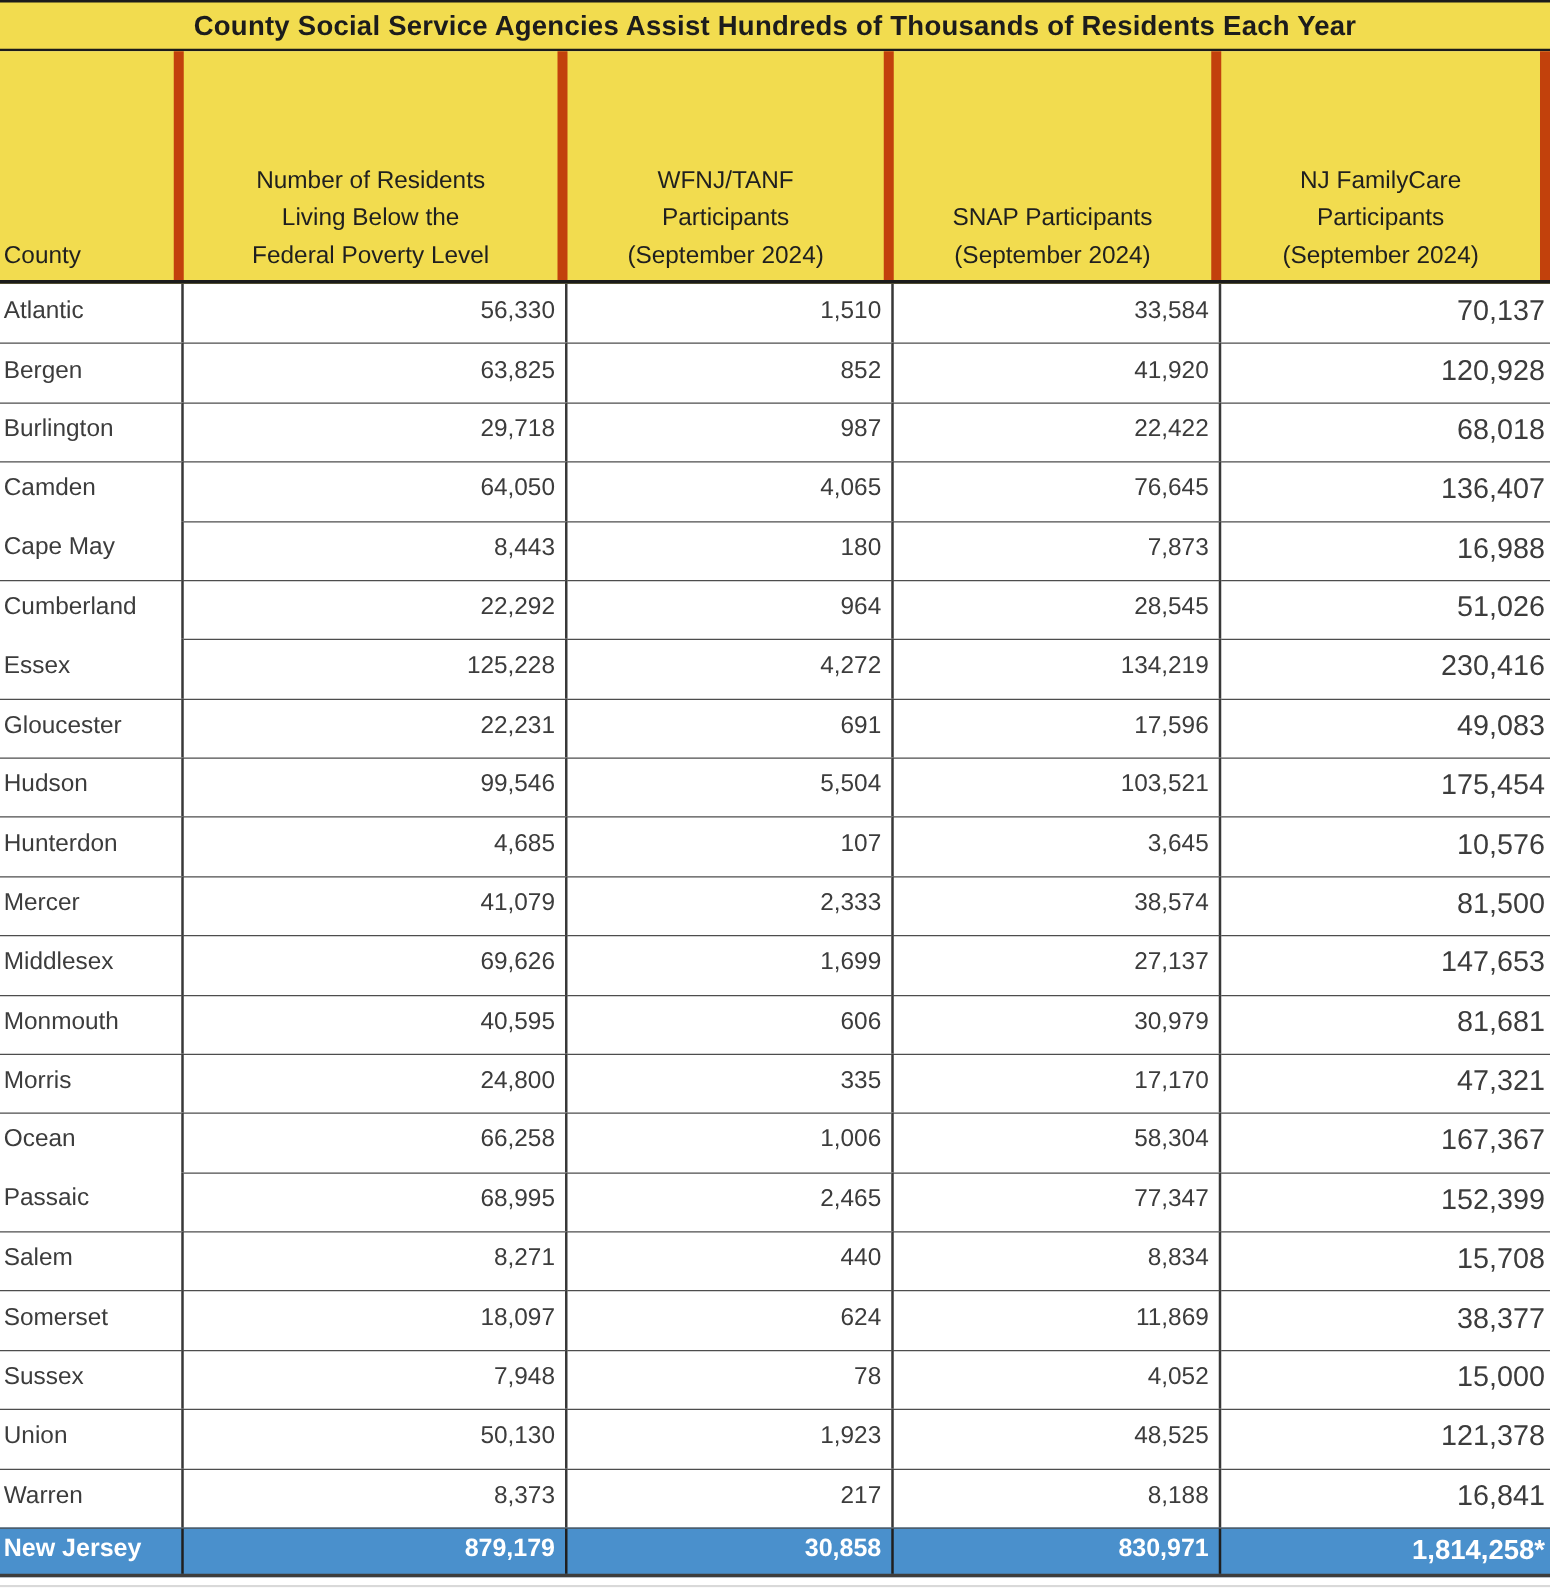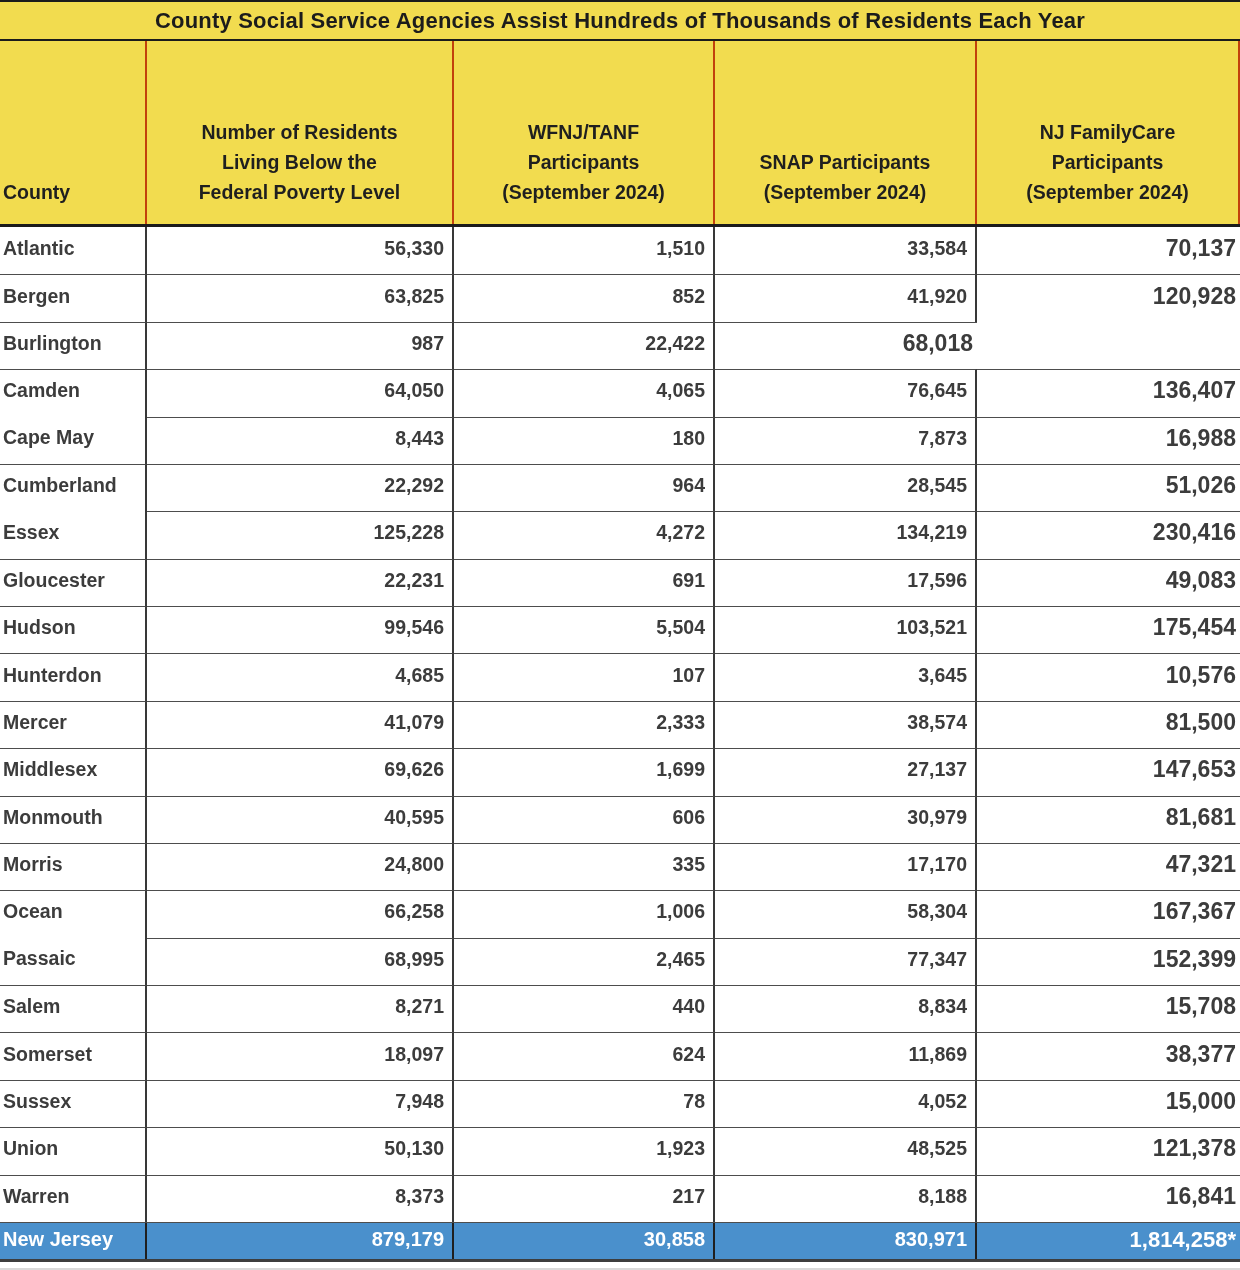--- a/index.html
+++ b/index.html
@@ -25,32 +25,32 @@
   .grid-cols {
     display:grid;
     grid-template-columns:147px 307px 261px 262px 263px;
   }
   .header-row {
     height:186px;
     background:#F2DC4F;
     border-bottom:3px solid #1b1b1b;
   }
   .th {
-    border-right:2px solid #c2410c;
+    border-right:8px solid #c2410c;
     display:flex; align-items:flex-end; justify-content:center;
     text-align:center;
-    font-size:19.5px; font-weight:bold; color:#1f1f1f;
+    font-size:19.5px; font-weight:normal; color:#1f1f1f;
     line-height:30px;
-    padding-bottom:17px;
+    padding-bottom:5px;
     white-space:pre-line;
   }
   .th.county-h { justify-content:flex-start; text-align:right; padding-left:3px; }
   
   .tbody { height:995px; }
-  .row { height:47.381px;font-weight:bold; }
+  .row { height:47.381px; }
   .td {
     display:flex; align-items:center;
     font-size:19.5px; color:#3c3c3c;
     padding-bottom:5px;
     overflow:hidden;
   }
   .td { border-right:2px solid #383838; }
   .td:last-child { border-right:none; }
   .row + .row .td { border-top:1px solid #4d4d4d; }
   .row.merged .td.county { border-top:none; }
@@ -114,20 +114,21 @@
     <div class="row grid-cols">
       <div class="td county">Bergen</div>
       <div class="td num">63,825</div>
       <div class="td num">852</div>
       <div class="td num">41,920</div>
       <div class="td num fam">120,928</div>
     </div>
 
     <div class="row grid-cols">
       <div class="td county">Burlington</div>
+      <div class="td num">29,718</div>
       <div class="td num">987</div>
       <div class="td num">22,422</div>
       <div class="td num fam">68,018</div>
     </div>
 
     <div class="row grid-cols">
       <div class="td county">Camden</div>
       <div class="td num">64,050</div>
       <div class="td num">4,065</div>
       <div class="td num">76,645</div>

